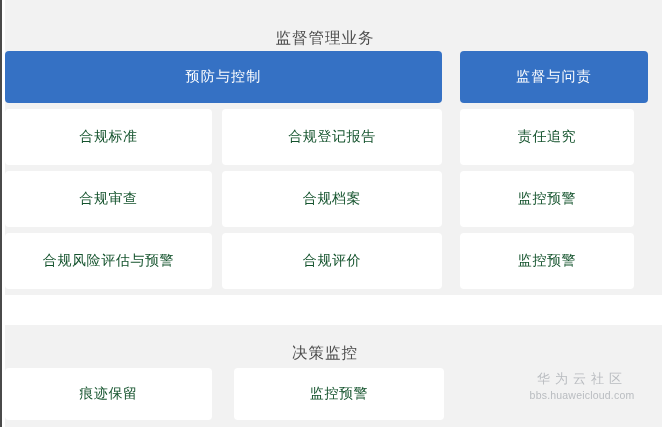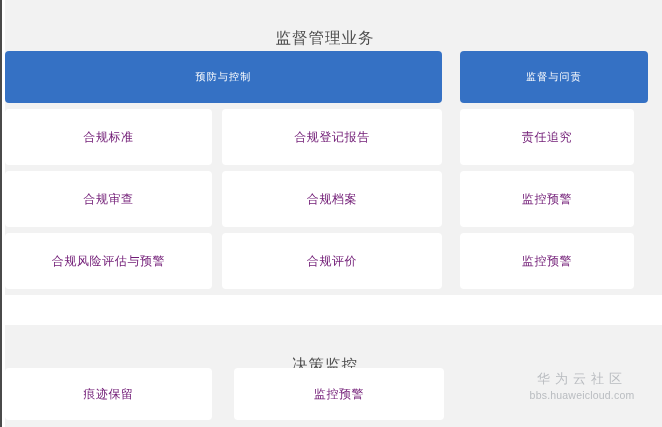--- a/index.html
+++ b/index.html
@@ -69,21 +69,21 @@
   }
 
   .group-header {
     background: #3571c4;
     color: #ffffff;
     border-radius: 4px;
     height: 52px;
     display: flex;
     align-items: center;
     justify-content: center;
-    font-size: 10px;
+    font-size: 14px;
     letter-spacing: 1.2px;
     user-select: none;
   }
   #group-accountability .group-header {
     width: 188px;
   }
 
   .card-grid {
     display: grid;
     gap: 6px 10px;
@@ -96,37 +96,37 @@
     grid-template-columns: 174px;
   }
 
   .card {
     background: #ffffff;
     border-radius: 4px;
     height: 56px;
     display: flex;
     align-items: center;
     justify-content: center;
-    color: #701a75;
-    font-size: 12px;
+    color: #14532d;
+    font-size: 14px;
     letter-spacing: 0.6px;
     user-select: none;
   }
 
   
   #section-decision {
     left: 3px;
     top: 325px;
     width: 659px;
     height: 102px;
   }
   #decision-title {
     position: absolute;
     left: 0;
-    top: 32px;
+    top: 20px;
     width: 640px;
     height: 18px;
   }
   #grid-decision {
     position: absolute;
     left: 0px;
     top: 43px;
     display: grid;
     grid-template-columns: 207px 210px 200px;
     gap: 0 22px;

